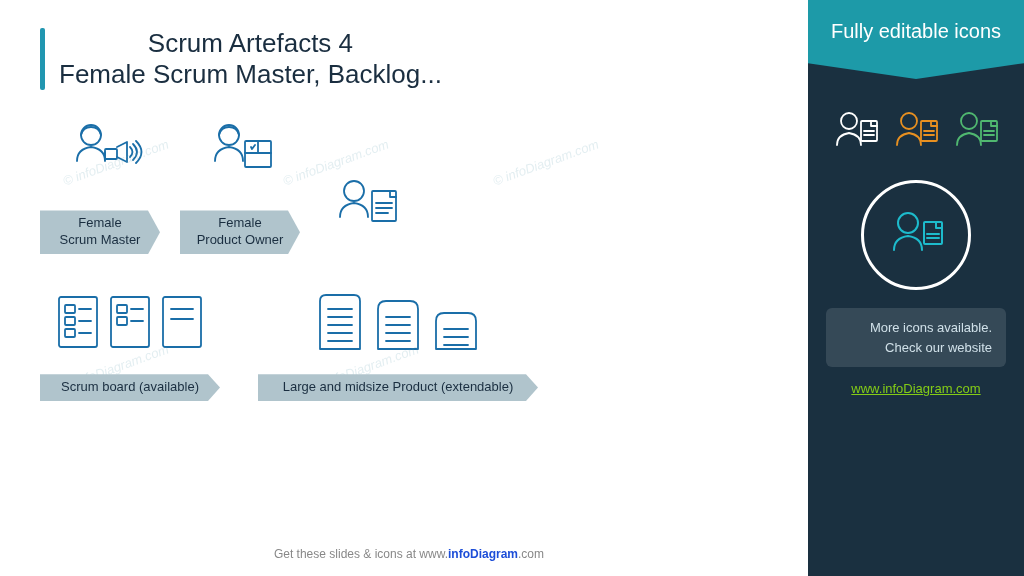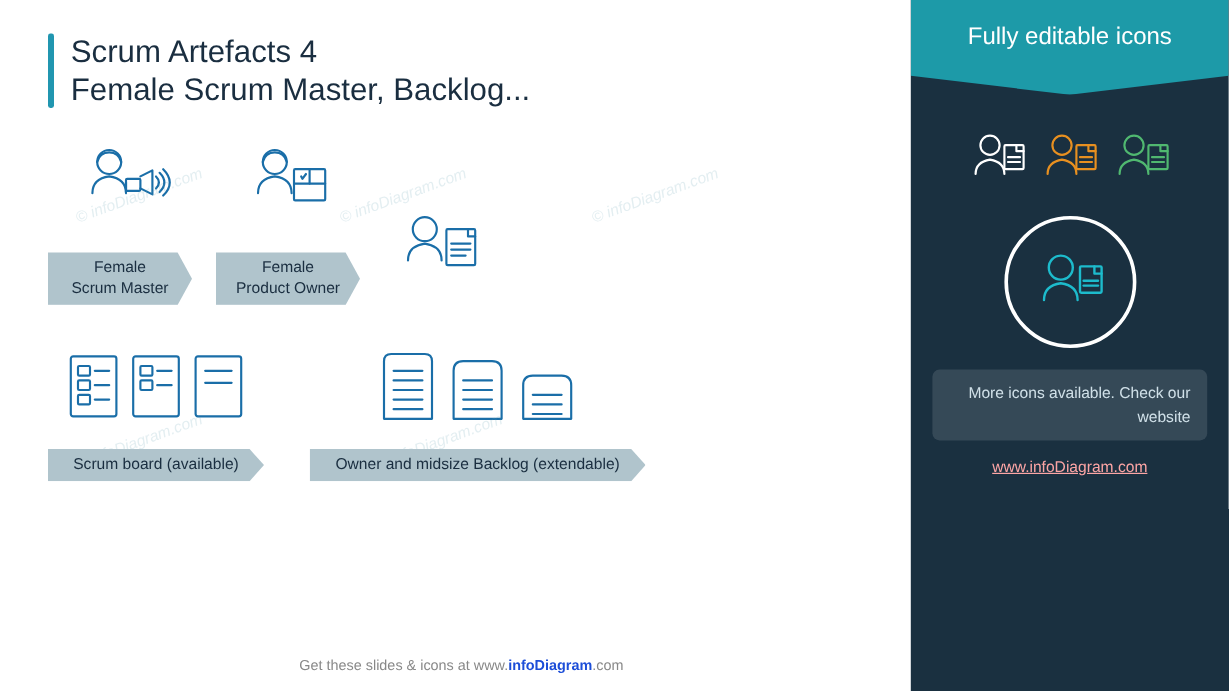--- a/index.html
+++ b/index.html
@@ -18,20 +18,21 @@
       padding: 28px 30px 15px 40px;
       position: relative;
       display: flex;
       flex-direction: column;
     }
 
     .title-block {
       display: flex;
       align-items: stretch;
       margin-bottom: 28px;
+      text-align: center;
     }
     .title-bar {
       width: 5px;
       background: #2196b0;
       border-radius: 2px;
       margin-right: 14px;
       flex-shrink: 0;
     }
     .title-text h1 {
       font-size: 26px;
@@ -107,21 +108,21 @@
       margin-top: auto;
       padding-top: 8px;
     }
     .footer-text span {
       font-weight: 700;
       color: #1d4ed8;
     }
 
     
     .sidebar {
-      width: 265px;
+      width: 216px;
       background: #1a3040;
       display: flex;
       flex-direction: column;
       align-items: center;
       padding: 0;
     }
 
     .sidebar-header {
       background: #1d9aa8;
       width: 100%;
@@ -165,21 +166,21 @@
       margin: 18px 18px 10px;
       padding: 10px 14px;
       font-size: 13px;
       color: #d0e0e8;
       text-align: right;
       line-height: 1.5;
     }
 
     .sidebar-link {
       font-size: 13px;
-      color: #fca5a5;
+      color: #84cc16;
       text-decoration: underline;
       margin-top: 4px;
       text-align: right;
     }
 
     
     svg.icon {
       fill: none;
       stroke: #1a6ea8;
       stroke-width: 1.8;
@@ -347,21 +348,21 @@
             <line x1="14" y1="50" x2="38" y2="50"></line>
           </svg>
 
           <svg class="icon" width="52" height="62" viewBox="0 0 52 62">
             <path d="M6 58 L6 30 Q6 22 14 22 L38 22 Q46 22 46 30 L46 58 Z"></path>
             <line x1="14" y1="38" x2="38" y2="38"></line>
             <line x1="14" y1="46" x2="38" y2="46"></line>
             <line x1="14" y1="54" x2="38" y2="54"></line>
           </svg>
         </div>
-        <div class="icon-label" style="min-width:280px;">Owner and midsize Backlog (extendable)</div>
+        <div class="icon-label" style="min-width:280px;">Large and midsize Product (extendable)</div>
       </div>
 
     </div>
 
   </div>
 
   <div class="footer-text">
     Get these slides &amp; icons at www.<span>infoDiagram</span>.com
   </div>
 

